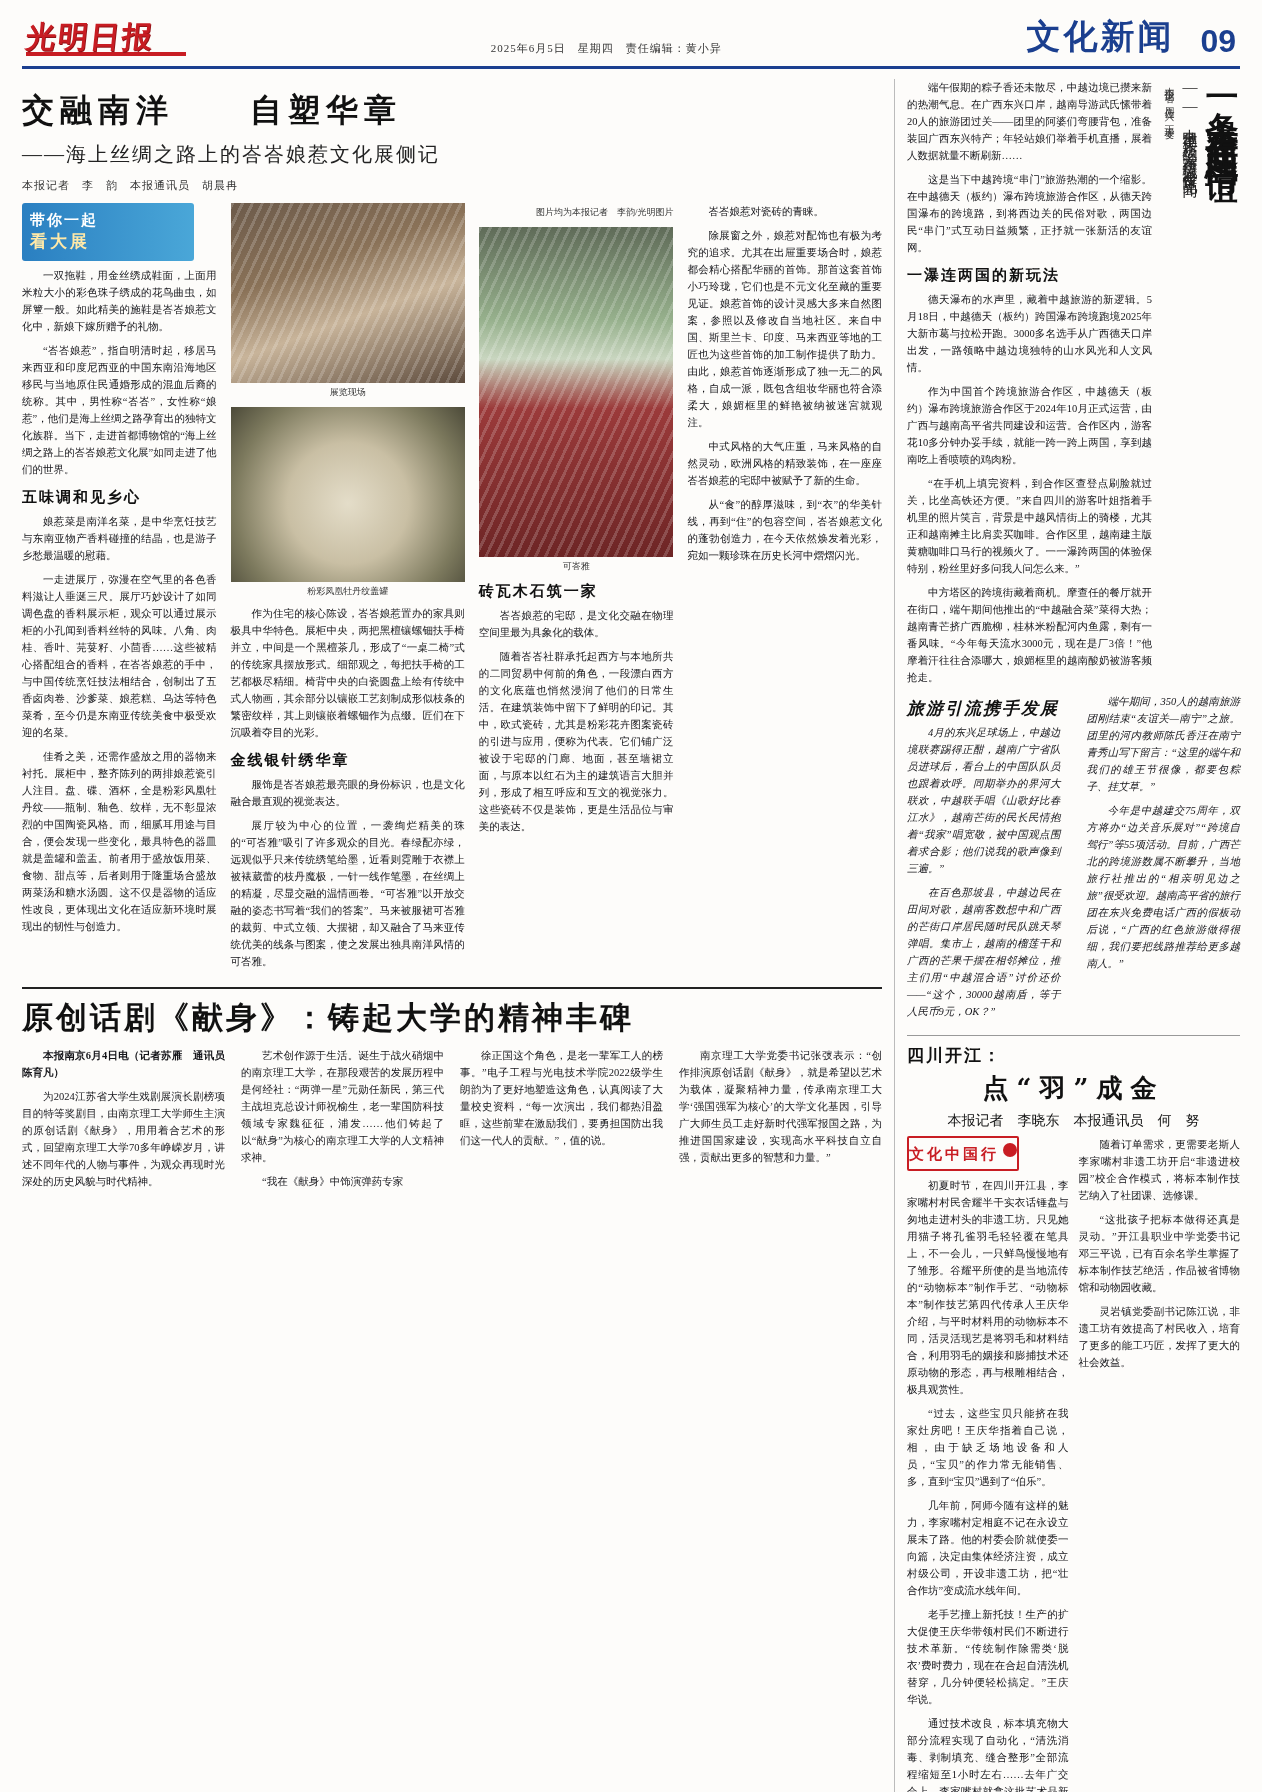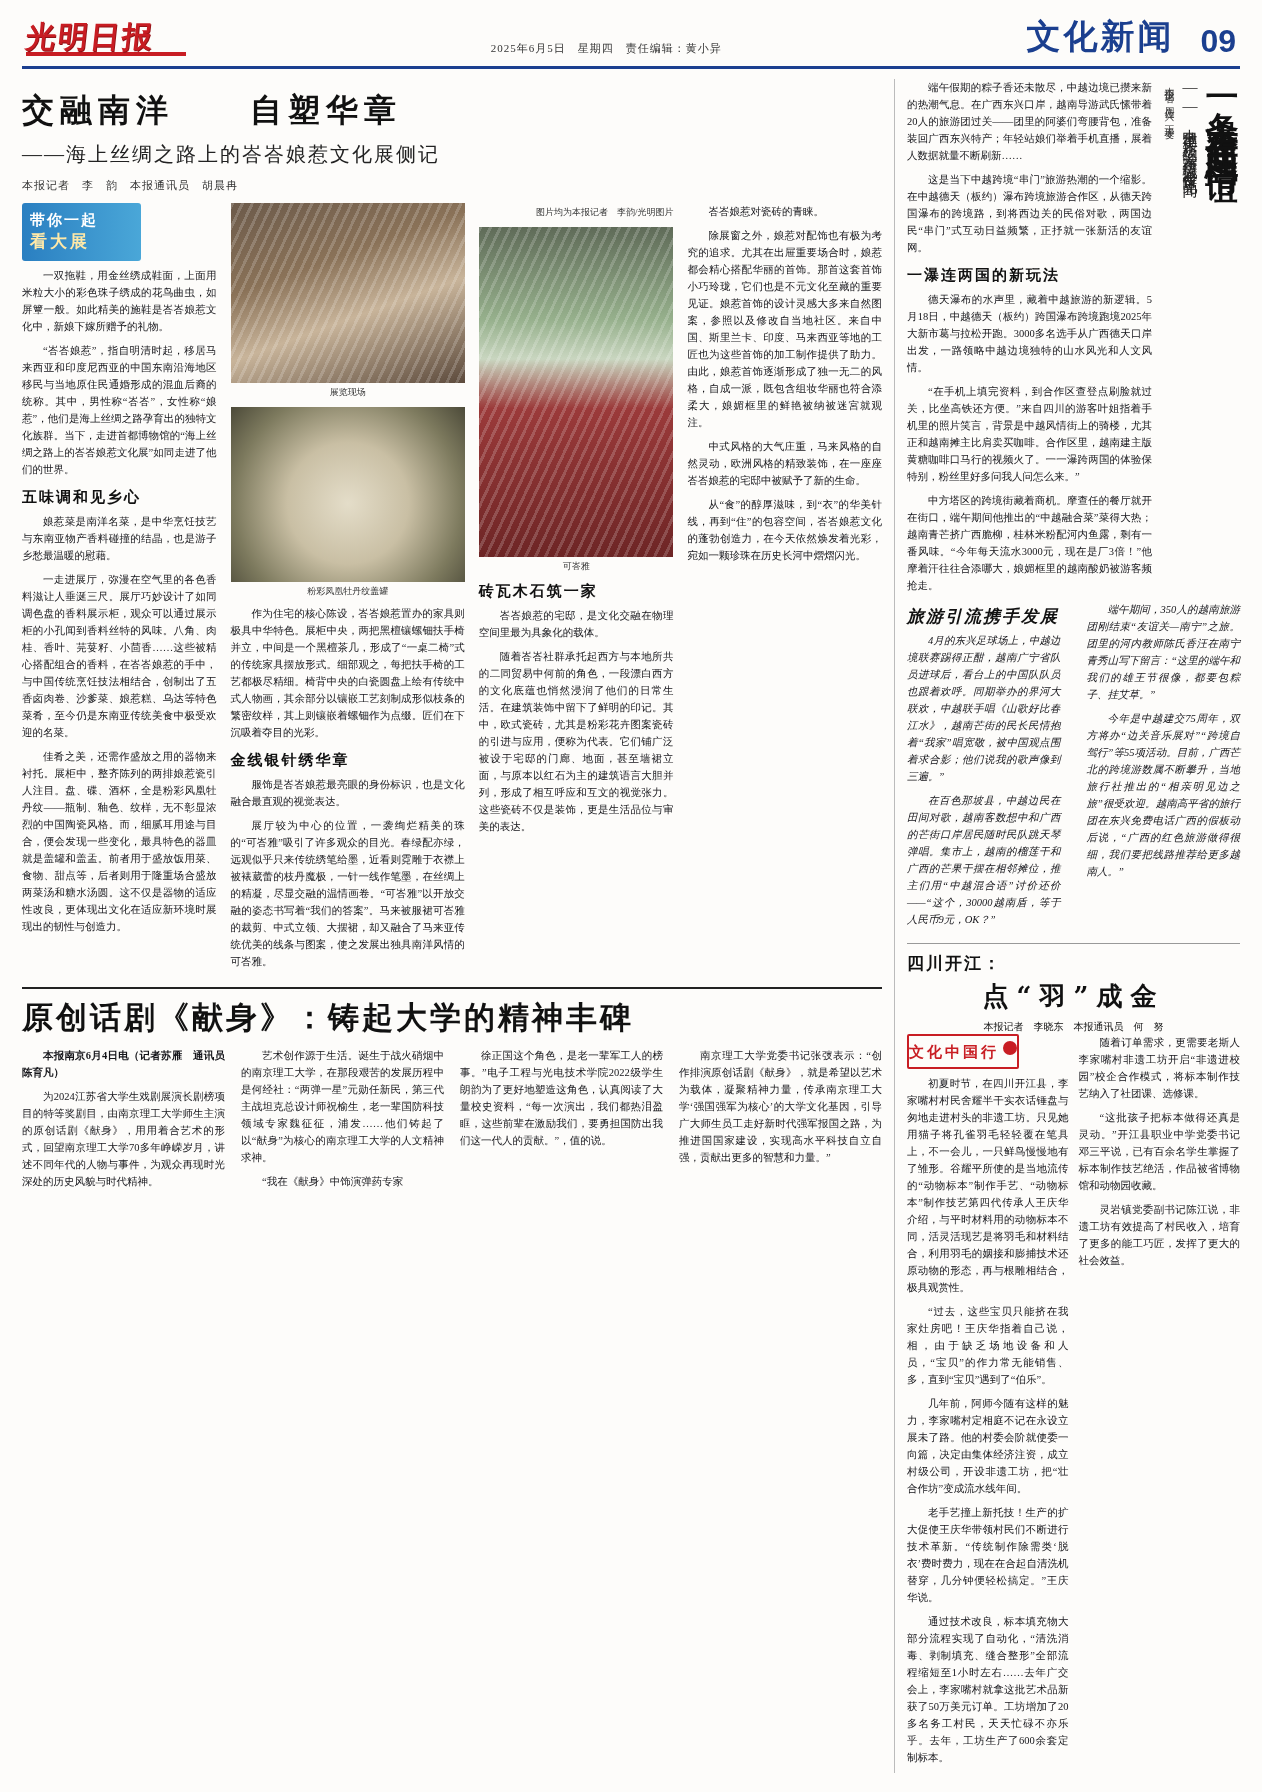--- a/index.html
+++ b/index.html
@@ -39,21 +39,21 @@
     font-size:32px;font-weight:bold;letter-spacing:6px;
     margin:10px 0 4px 0;
   }
   .subhead{font-size:20px;letter-spacing:2px;margin:8px 0 10px 0;color:#222;}
   .byline{font-size:11px;color:#333;margin-bottom:10px;letter-spacing:1px;}
   p.body{font-size:10.5px;line-height:1.62;text-align:justify;margin:0 0 7px 0;text-indent:2em;color:#15151a;}
   .sub-h{font-size:15px;font-weight:bold;letter-spacing:2px;margin:10px 0 6px 0;font-family:"DejaVu Serif",serif;}
 
   
   .badge{
-    width:119px;height:58px;border:0;margin:0 0 6px 0;position:relative;
+    width:172px;height:58px;border:0;margin:0 0 6px 0;position:relative;
     background:linear-gradient(90deg,#2a7fc1,#4aa7d8);
     border-radius:3px;color:#fff;
     display:flex;flex-direction:column;justify-content:center;padding-left:8px;box-sizing:border-box;
   }
   .badge .b1{font-size:15px;font-weight:bold;letter-spacing:2px;}
   .badge .b2{font-size:17px;font-weight:bold;letter-spacing:3px;color:#ffe9a8;}
 
   
   .photo{background:#b9b2a6;position:relative;overflow:hidden;}
   .cap{font-size:9px;color:#333;text-align:center;margin:3px 0 8px 0;line-height:1.4;}
@@ -191,20 +191,21 @@
 
     <div class="col-right">
 
       <div style="display:flex;gap:10px;">
         <div style="flex:1">
           <p class="body">端午假期的粽子香还未散尽，中越边境已攒来新的热潮气息。在广西东兴口岸，越南导游武氏愫带着20人的旅游团过关——团里的阿婆们弯腰背包，准备装回广西东兴特产；年轻站娘们举着手机直播，展着人数据就量不断刷新……</p>
           <p class="body">这是当下中越跨境“串门”旅游热潮的一个缩影。在中越德天（板约）瀑布跨境旅游合作区，从德天跨国瀑布的跨境路，到将西边关的民俗对歌，两国边民“串门”式互动日益频繁，正抒就一张新活的友谊网。</p>
 
           <div class="sub-h">一瀑连两国的新玩法</div>
           <p class="body">德天瀑布的水声里，藏着中越旅游的新逻辑。5月18日，中越德天（板约）跨国瀑布跨境跑境2025年大新市葛与拉松开跑。3000多名选手从广西德天口岸出发，一路领略中越边境独特的山水风光和人文风情。</p>
+          <p class="body">作为中国首个跨境旅游合作区，中越德天（板约）瀑布跨境旅游合作区于2024年10月正式运营，由广西与越南高平省共同建设和运营。合作区内，游客花10多分钟办妥手续，就能一跨一跨上两国，享到越南吃上香喷喷的鸡肉粉。</p>
           <p class="body">“在手机上填完资料，到合作区查登点刷脸就过关，比坐高铁还方便。”来自四川的游客叶姐指着手机里的照片笑言，背景是中越风情街上的骑楼，尤其正和越南摊主比肩卖买咖啡。合作区里，越南建主版黄糖咖啡口马行的视频火了。一一瀑跨两国的体验保特别，粉丝里好多问我人问怎么来。”</p>
           <p class="body">中方塔区的跨境街藏着商机。摩查任的餐厅就开在街口，端午期间他推出的“中越融合菜”菜得大热；越南青芒挤广西脆柳，桂林米粉配河内鱼露，剩有一番风味。“今年每天流水3000元，现在是厂3倍！”他摩着汗往往合添哪大，娘媚框里的越南酸奶被游客频抢走。</p>
         </div>
 
         <div class="vert-wrap">
           <div class="vby">本报记者　周仕兴　王瑷变</div>
           <div class="vsub">——中越德天（板约）瀑布跨境旅游合作区见闻</div>
           <div class="vtitle">一条瀑布连起两国情谊</div>
         </div>
       </div>
@@ -219,21 +220,21 @@
           <p class="body">端午期间，350人的越南旅游团刚结束“友谊关—南宁”之旅。团里的河内教师陈氏香汪在南宁青秀山写下留言：“这里的端午和我们的雄王节很像，都要包粽子、挂艾草。”</p>
           <p class="body">今年是中越建交75周年，双方将办“边关音乐展对”“跨境自驾行”等55项活动。目前，广西芒北的跨境游数属不断攀升，当地旅行社推出的“相亲明见边之旅”很受欢迎。越南高平省的旅行团在东兴免费电话广西的假板动后说，“广西的红色旅游做得很细，我们要把线路推荐给更多越南人。”</p>
         </div>
       </div>
 
       <hr class="hr-thin">
 
       <div>
         <div style="font-size:17px;font-weight:bold;letter-spacing:2px;font-family:'DejaVu Serif',serif;">四川开江：</div>
         <div class="h3">点“羽”成金</div>
-        <div class="center" style="font-size:10px;">本报记者　李晓东　本报通讯员　何　努</div>
+        <div class="center" style="font-size:14px;margin-bottom:6px;">本报记者　李晓东　本报通讯员　何　努</div>
         <div style="display:flex;gap:10px;">
           <div style="flex:1">
             <div class="seal"><span>文化中国行</span><span class="dot"></span></div>
             <p class="body" style="margin-top:6px">初夏时节，在四川开江县，李家嘴村村民舍耀半干实衣话锤盘与匆地走进村头的非遗工坊。只见她用猫子将孔雀羽毛轻轻覆在笔具上，不一会儿，一只鲜鸟慢慢地有了雏形。谷耀平所使的是当地流传的“动物标本”制作手艺、“动物标本”制作技艺第四代传承人王庆华介绍，与平时材料用的动物标本不同，活灵活现艺是将羽毛和材料结合，利用羽毛的姻接和膨捕技术还原动物的形态，再与根雕相结合，极具观赏性。</p>
             <p class="body">“过去，这些宝贝只能挤在我家灶房吧！王庆华指着自己说，相，由于缺乏场地设备和人员，“宝贝”的作力常无能销售、多，直到“宝贝”遇到了“伯乐”。</p>
             <p class="body">几年前，阿师今随有这样的魅力，李家嘴村定相庭不记在永设立展未了路。他的村委会阶就使委一向篇，决定由集体经济注资，成立村级公司，开设非遗工坊，把“壮合作坊”变成流水线年间。</p>
             <p class="body">老手艺撞上新托技！生产的扩大促使王庆华带领村民们不断进行技术革新。“传统制作除需类‘脱衣’费时费力，现在在合起自清洗机替穿，几分钟便轻松搞定。”王庆华说。</p>
             <p class="body">通过技术改良，标本填充物大部分流程实现了自动化，“清洗消毒、剥制填充、缝合整形”全部流程缩短至1小时左右……去年广交会上，李家嘴村就拿这批艺术品新获了50万美元订单。工坊增加了20多名务工村民，天天忙碌不亦乐乎。去年，工坊生产了600余套定制标本。</p>
           </div>
           <div style="flex:1">

